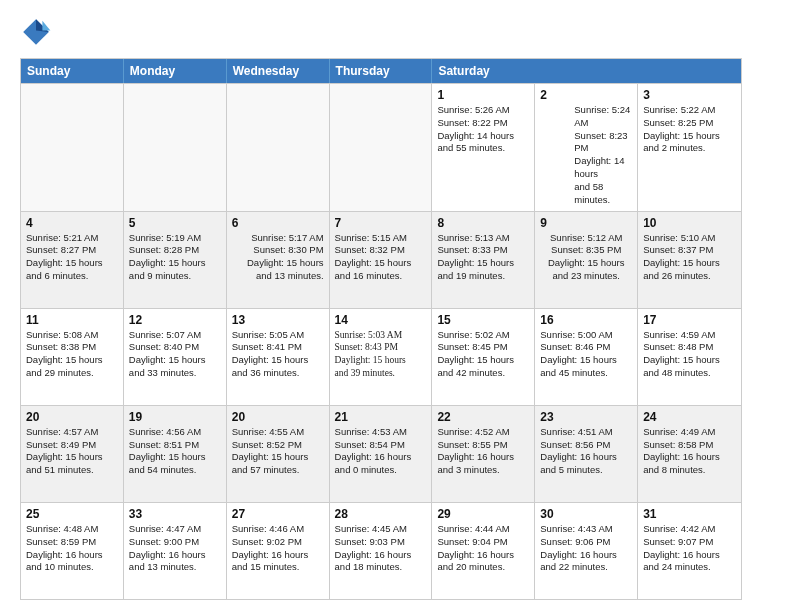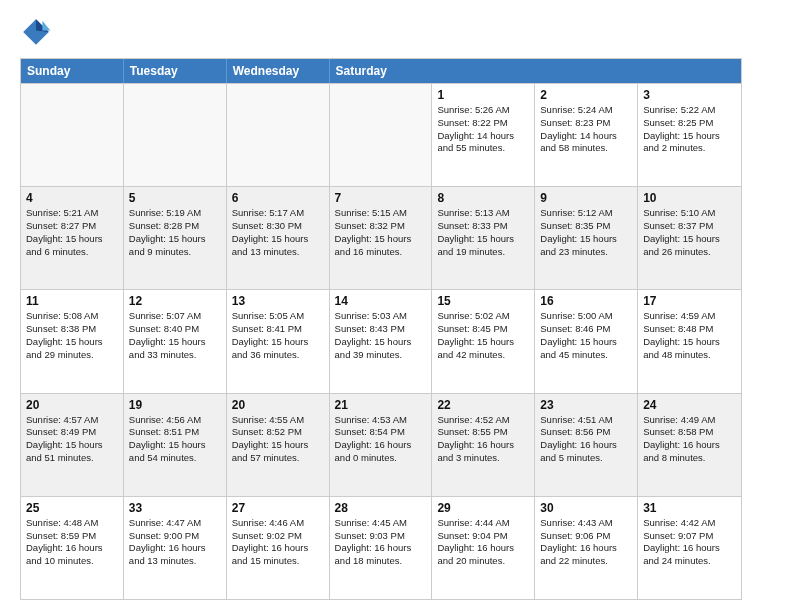--- a/index.html
+++ b/index.html
@@ -126,40 +126,41 @@
     </div>
     <div class="title-block">
       <div class="calendar-title"></div>
       <div class="calendar-subtitle"></div>
     </div>
   </div>
 
   <div class="calendar">
     <div class="cal-header-row">
     <div class="cal-header-cell">Sunday</div>
-        <div class="cal-header-cell">Tuesday</div>
+        <div class="cal-header-cell">Monday</div>
         <div class="cal-header-cell">Wednesday</div>
+        <div class="cal-header-cell">Thursday</div>
         <div class="cal-header-cell">Saturday</div>
       </div>
     <div class="cal-body">
     <div class="cal-row">
           <div class="cal-cell empty"></div>
           <div class="cal-cell empty"></div>
           <div class="cal-cell empty"></div>
           <div class="cal-cell empty"></div>
           <div class="cal-cell">
             <div class="day-num">1</div>
             <div class="day-info" style="white-space: pre-line;">Sunrise: 5:26 AM
 Sunset: 8:22 PM
 Daylight: 14 hours
 and 55 minutes.</div>
           </div>
           <div class="cal-cell">
             <div class="day-num">2</div>
-            <div class="day-info" style="white-space: pre-line;">Sunrise: 5:24 AM
+            <div class="day-info" style="white-space: pre-line; margin-left: 34px;">Sunrise: 5:24 AM
 Sunset: 8:23 PM
 Daylight: 14 hours
 and 58 minutes.</div>
           </div>
           <div class="cal-cell">
             <div class="day-num">3</div>
             <div class="day-info" style="white-space: pre-line;">Sunrise: 5:22 AM
 Sunset: 8:25 PM
 Daylight: 15 hours
 and 2 minutes.</div>
@@ -175,42 +176,42 @@
           </div>
           <div class="cal-cell shaded">
             <div class="day-num">5</div>
             <div class="day-info" style="white-space: pre-line;">Sunrise: 5:19 AM
 Sunset: 8:28 PM
 Daylight: 15 hours
 and 9 minutes.</div>
           </div>
           <div class="cal-cell shaded">
             <div class="day-num">6</div>
-            <div class="day-info" style="white-space: pre-line;">Sunrise: 5:17 AM
+            <div class="day-info" style="white-space: pre-line; text-align: right;">Sunrise: 5:17 AM
 Sunset: 8:30 PM
 Daylight: 15 hours
 and 13 minutes.</div>
           </div>
           <div class="cal-cell shaded">
             <div class="day-num">7</div>
             <div class="day-info" style="white-space: pre-line;">Sunrise: 5:15 AM
 Sunset: 8:32 PM
 Daylight: 15 hours
 and 16 minutes.</div>
           </div>
           <div class="cal-cell shaded">
             <div class="day-num">8</div>
             <div class="day-info" style="white-space: pre-line;">Sunrise: 5:13 AM
 Sunset: 8:33 PM
 Daylight: 15 hours
 and 19 minutes.</div>
           </div>
           <div class="cal-cell shaded">
             <div class="day-num">9</div>
-            <div class="day-info" style="white-space: pre-line;">Sunrise: 5:12 AM
+            <div class="day-info" style="white-space: pre-line; text-align: center;">Sunrise: 5:12 AM
 Sunset: 8:35 PM
 Daylight: 15 hours
 and 23 minutes.</div>
           </div>
           <div class="cal-cell shaded">
             <div class="day-num">10</div>
             <div class="day-info" style="white-space: pre-line;">Sunrise: 5:10 AM
 Sunset: 8:37 PM
 Daylight: 15 hours
 and 26 minutes.</div>
@@ -233,21 +234,21 @@
           </div>
           <div class="cal-cell">
             <div class="day-num">13</div>
             <div class="day-info" style="white-space: pre-line;">Sunrise: 5:05 AM
 Sunset: 8:41 PM
 Daylight: 15 hours
 and 36 minutes.</div>
           </div>
           <div class="cal-cell">
             <div class="day-num">14</div>
-            <div class="day-info" style="white-space: pre-line;">Sunrise: 5:03 AM
+            <div class="day-info" style="white-space: pre-line; font-family: Liberation Serif, serif;">Sunrise: 5:03 AM
 Sunset: 8:43 PM
 Daylight: 15 hours
 and 39 minutes.</div>
           </div>
           <div class="cal-cell">
             <div class="day-num">15</div>
             <div class="day-info" style="white-space: pre-line;">Sunrise: 5:02 AM
 Sunset: 8:45 PM
 Daylight: 15 hours
 and 42 minutes.</div>

